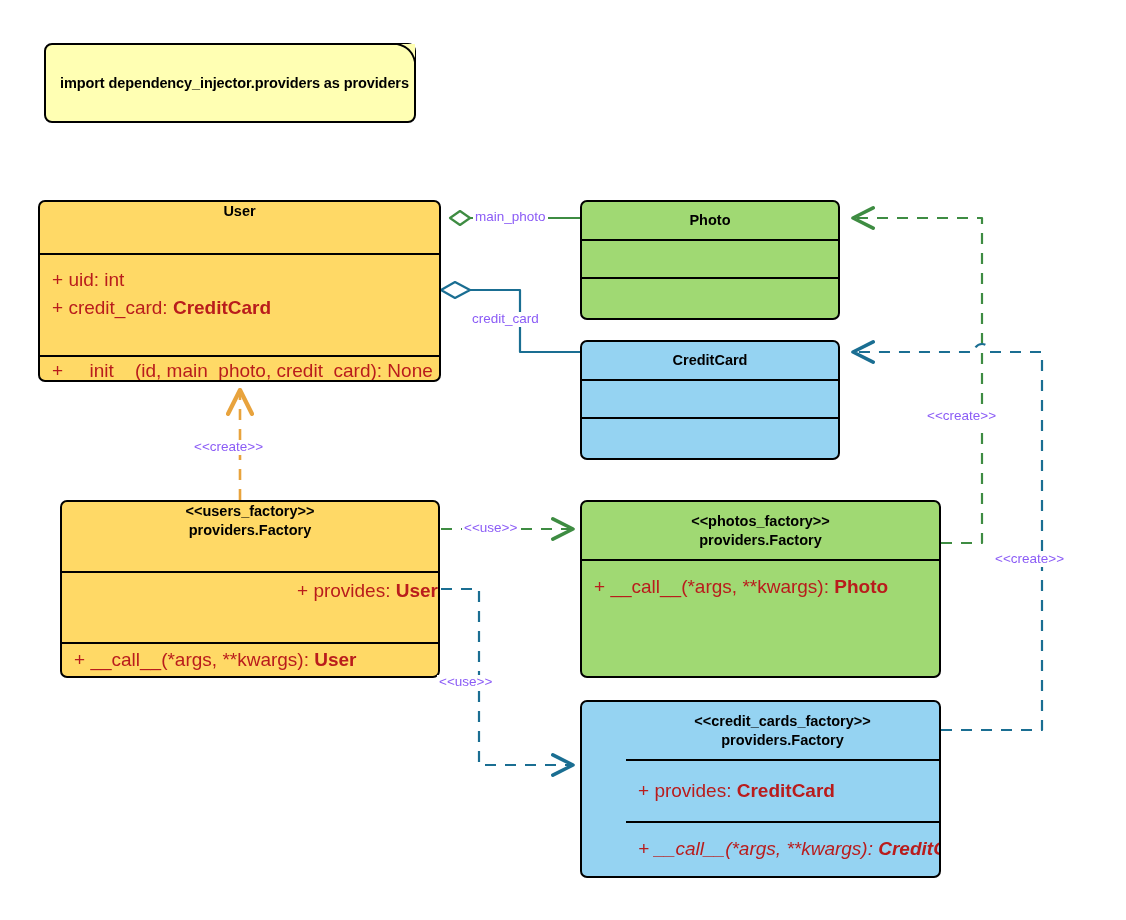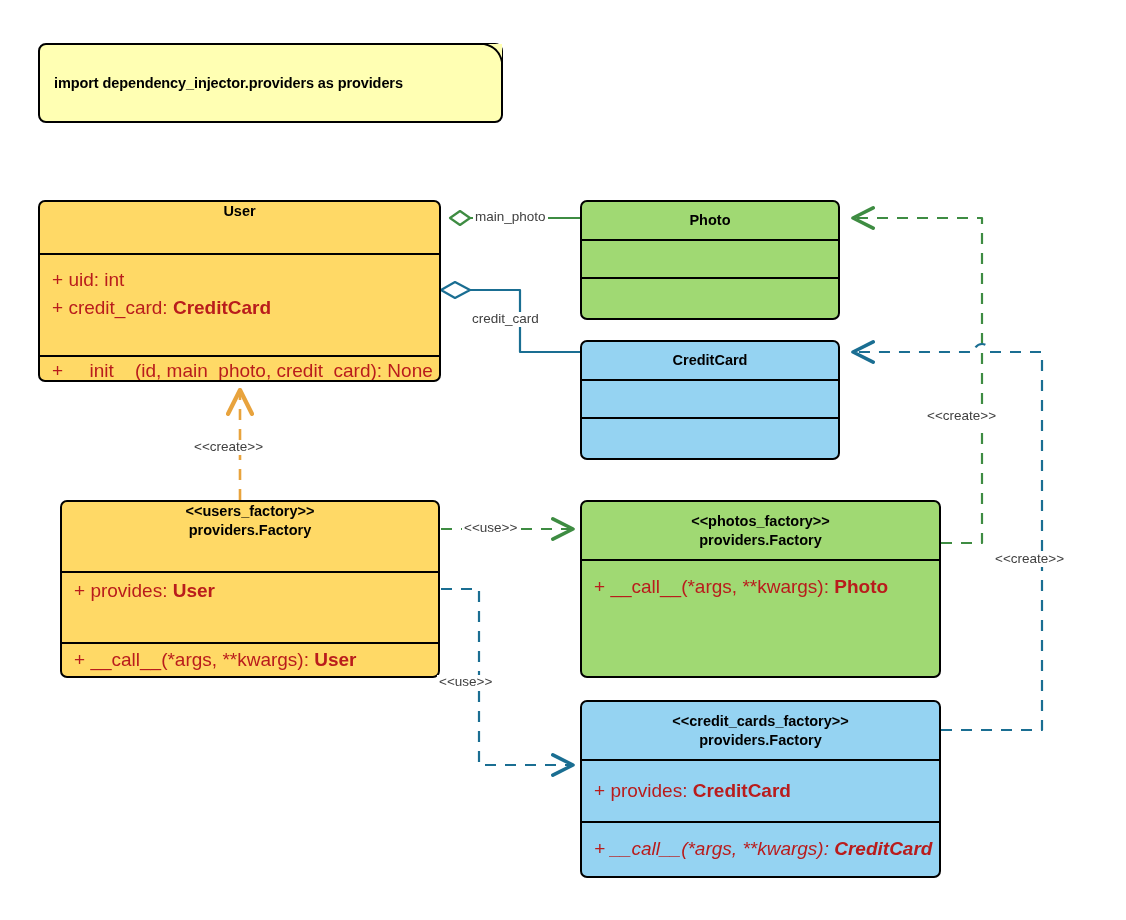--- a/index.html
+++ b/index.html
@@ -90,21 +90,21 @@
     padding-left: 12px;
     line-height: 1.5;
     white-space: nowrap;
   }
   .member b { font-weight: bold; }
 
   
   .elabel {
     position: absolute;
     font-size: 13.5px;
-    color: #404040;
+    color: #8b5cf6;
     background: #ffffff;
     white-space: nowrap;
     padding: 0 2px;
     line-height: 1.1;
   }
 </style>
 </head>
 <body>
 
 <div id="canvas">
@@ -148,21 +148,21 @@
       <path d="M941,543 L982,543 L982,218 L853,218" fill="none" stroke="#3e8c42" stroke-width="2.2" stroke-dasharray="11 9" stroke-linejoin="round" marker-end="url(#arrowGreen)"></path>
     </g>
 
     <g>
       <path d="M941,730 L1042,730 L1042,352 L990,352
                A 8 8 0 0 0 974,352
                L853,352" fill="none" stroke="#1a6e92" stroke-width="2.2" stroke-dasharray="11 9" stroke-linejoin="round" marker-end="url(#arrowBlue)"></path>
     </g>
   </svg>
 
-  <div class="note" style="left:38px; top:43px; width:465px; height:80px;">
+  <div class="note" style="left:44px; top:43px; width:372px; height:80px;">
     <svg class="note-fold" viewBox="0 0 18 18">
       <path d="M0,0 L18,18 L18,0 Z" fill="#ffffb3"></path>
       <path d="M0,0 C 10,2 16,8 18,18" fill="none" stroke="#000000" stroke-width="2"></path>
     </svg>
     <span class="note-text">import dependency_injector.providers as providers</span>
   </div>
 
   <div class="cls amber" style="left:38px; top:200px; width:403px; height:182px;">
     <div class="cmp" style="height:37px;">
       <div class="cls-title">
@@ -204,21 +204,21 @@
     <div class="cmp" style="height:41px;"></div>
   </div>
 
   <div class="cls amber" style="left:60px; top:500px; width:380px; height:178px;">
     <div class="cmp" style="height:57px;">
       <div class="cls-title">
         <span class="ln">&lt;&lt;users_factory&gt;&gt;</span>
         <span class="ln">providers.Factory</span>
       </div>
     </div>
-    <div class="cmp" style="height:62px;">
+    <div class="cmp" style="height:62px;text-align:right;">
       <div class="member">
         <span>+ </span><span>provides: </span><b>User</b>
       </div>
     </div>
     <div class="cmp" style="height:55px;">
       <div class="member">
         <span>+ </span><span>__call__(*args, **kwargs): </span><b>User</b>
       </div>
     </div>
   </div>
@@ -230,21 +230,21 @@
         <span class="ln">providers.Factory</span>
       </div>
     </div>
     <div class="cmp" style="height:55px;">
       <div class="member">
         <span>+ </span><span>__call__(*args, **kwargs): </span><b>Photo</b>
       </div>
     </div>
   </div>
 
-  <div class="cls blue" style="left:580px; top:700px; width:361px; height:178px;">
+  <div class="cls blue" style="left:580px; top:700px; width:361px; height:178px;padding-left:44px;">
     <div class="cmp" style="height:57px;">
       <div class="cls-title">
         <span class="ln">&lt;&lt;credit_cards_factory&gt;&gt;</span>
         <span class="ln">providers.Factory</span>
       </div>
     </div>
     <div class="cmp" style="height:62px;">
       <div class="member">
         <span>+ </span><span>provides: </span><b>CreditCard</b>
       </div>

